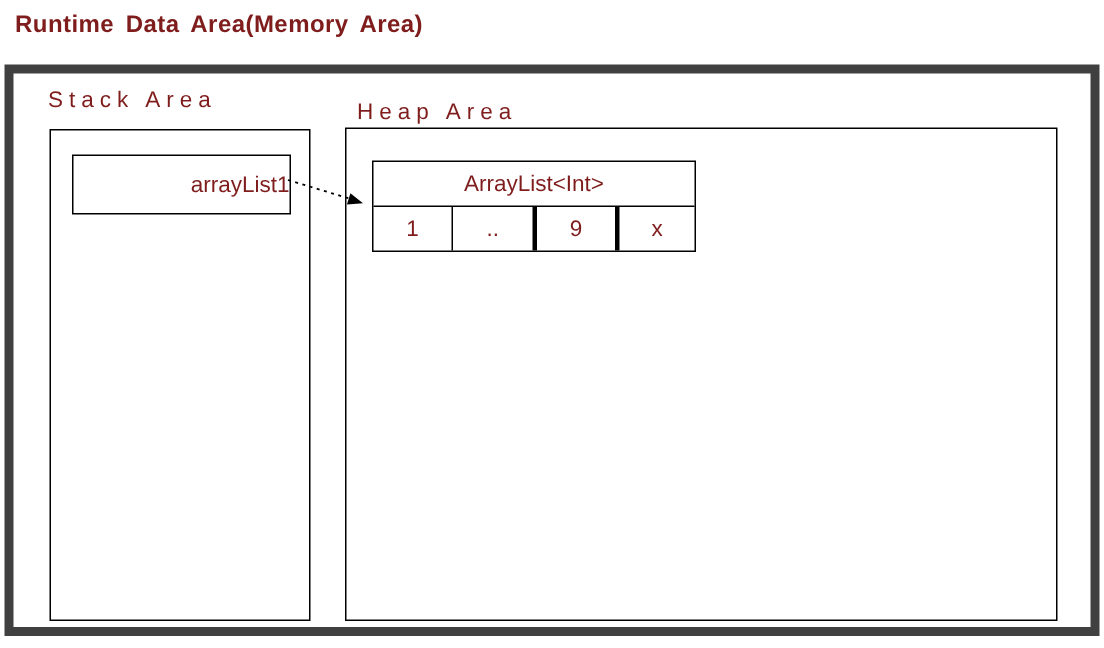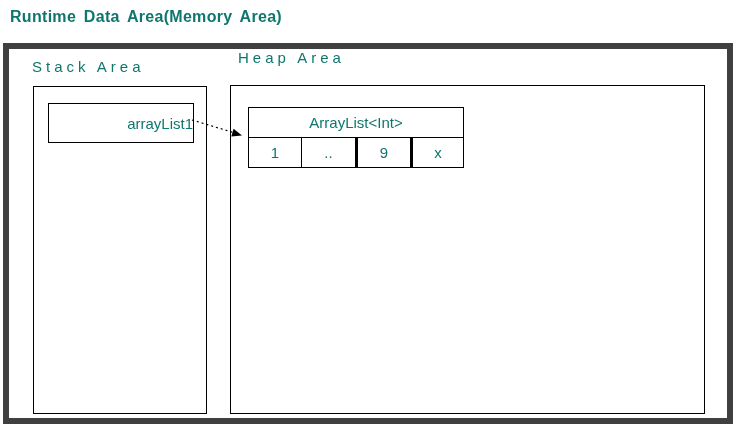--- a/index.html
+++ b/index.html
@@ -3,21 +3,21 @@
 <meta charset="utf-8">
 <style>
   * { margin: 0; padding: 0; box-sizing: border-box; }
   html, body { background: #ffffff; }
   .canvas {
     position: relative;
     width: 736px;
     height: 432px;
     background: #ffffff;
     font-family: "Liberation Sans", "DejaVu Sans", sans-serif;
-    color: #0f766e;
+    color: #7f1d1d;
     overflow: hidden;
   }
   .title {
     position: absolute;
     left: 10px;
     top: 8px;
     font-size: 16px;
     font-weight: bold;
     word-spacing: 3px;
     letter-spacing: 0.3px;
@@ -33,21 +33,21 @@
     background: #ffffff;
   }
   
   .area-label {
     position: absolute;
     font-size: 15px;
     letter-spacing: 4px;
     white-space: nowrap;
   }
   .stack-label { left: 23px; top: 9px; }
-  .heap-label  { left: 229px; top: 0; }
+  .heap-label  { left: 229px; top: 17px; }
   .stack-box {
     position: absolute;
     left: 24px;
     top: 37px;
     width: 174px;
     height: 328px;
     border: 1px solid #000000;
   }
   .heap-box {
     position: absolute;

